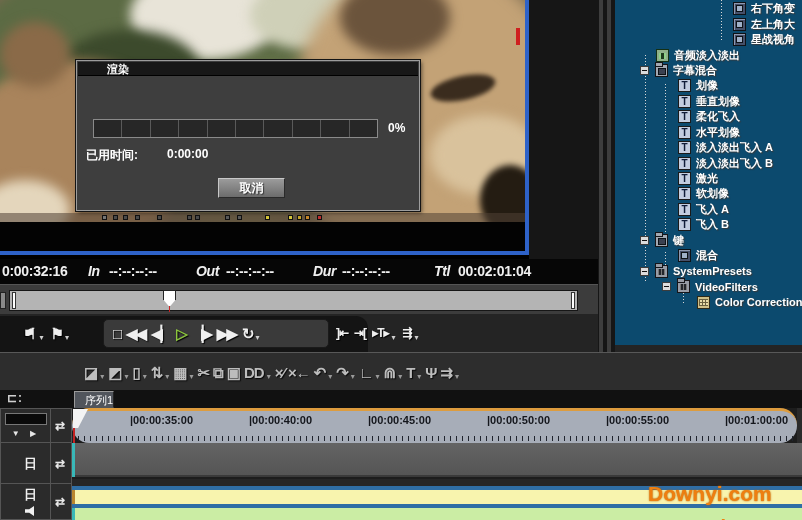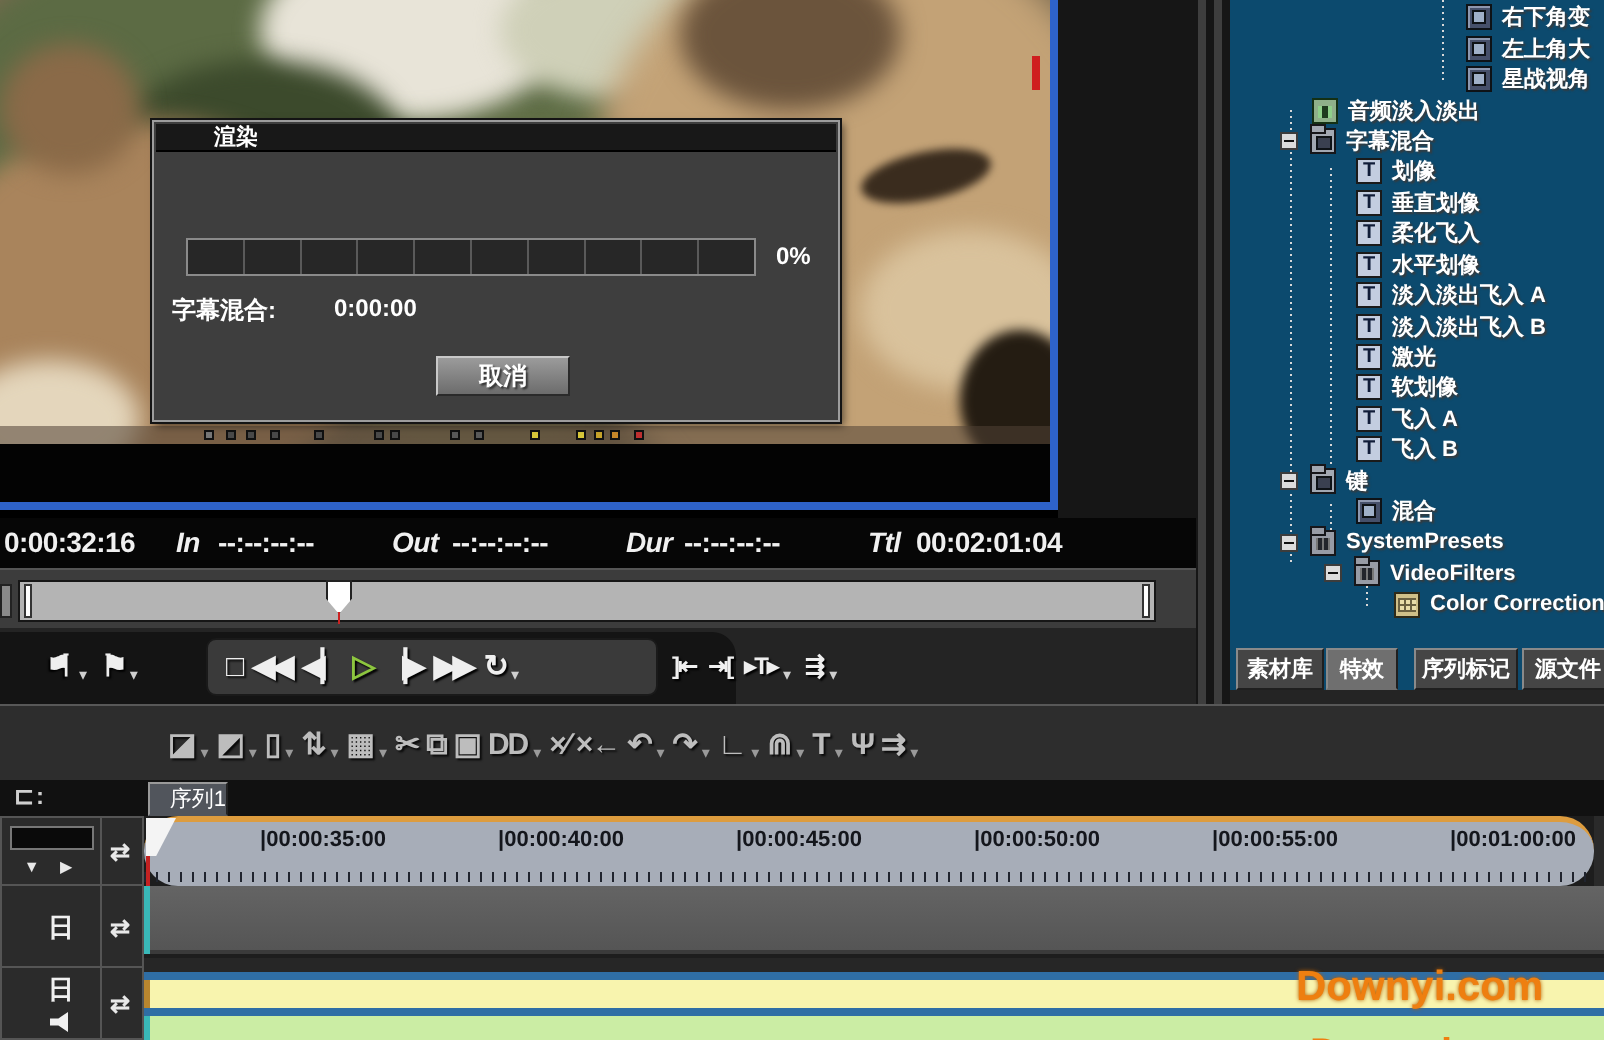--- a/index.html
+++ b/index.html
@@ -189,21 +189,21 @@
     <div id="red-mark"></div>
     <div id="video-blue-bottom"></div>
     <div id="video-blue-right"></div>
 
     <div id="render-dialog">
       <div id="dlg-titlebar">
         <span id="dlg-title">渲染</span>
       </div>
       <div id="dlg-progress"></div>
       <span id="dlg-percent">0%</span>
-      <span id="dlg-elapsed-label">字幕混合:</span>
+      <span id="dlg-elapsed-label">已用时间:</span>
       <span id="dlg-elapsed-value">0:00:00</span>
       <div id="dlg-cancel">取消</div>
     </div>
   </section>
 
   <div class="vdiv" style="left:599px;"></div>
   <div class="vdiv" style="left:607px;"></div>
 
   <aside id="effects-panel">
     <div class="dotline" style="left:30px;top:55px;height:226px;"></div>
@@ -289,26 +289,20 @@
         </div>
         <div class="trow" style="padding-left: 47px;">
           <span class="expand"></span>
           <span class="icon13 ic-sys-folder"></span>
           <span>VideoFilters</span>
         </div>
         <div class="trow" style="padding-left: 82px;">
           <span class="icon13 ic-color"></span>
           <span>Color Correction</span>
         </div>
-      </div>
-    <div id="panel-tabs">
-        <div class="ptab" style="left: 3px; width: 44px;">素材库</div>
-        <div class="ptab active" style="left: 48px; width: 36px;">特效</div>
-        <div class="ptab" style="left: 92px; width: 52px;">序列标记</div>
-        <div class="ptab" style="left: 146px; width: 46px;">源文件</div>
       </div>
     <div id="panel-bottom"></div>
   </aside>
 
   <div id="timecode-bar">
     <span id="tc-current">0:00:32:16</span>
     <span id="tc-in-l" class="tc-label">In</span>
     <span id="tc-in-v">--:--:--:--</span>
     <span id="tc-out-l" class="tc-label">Out</span>
     <span id="tc-out-v">--:--:--:--</span>

